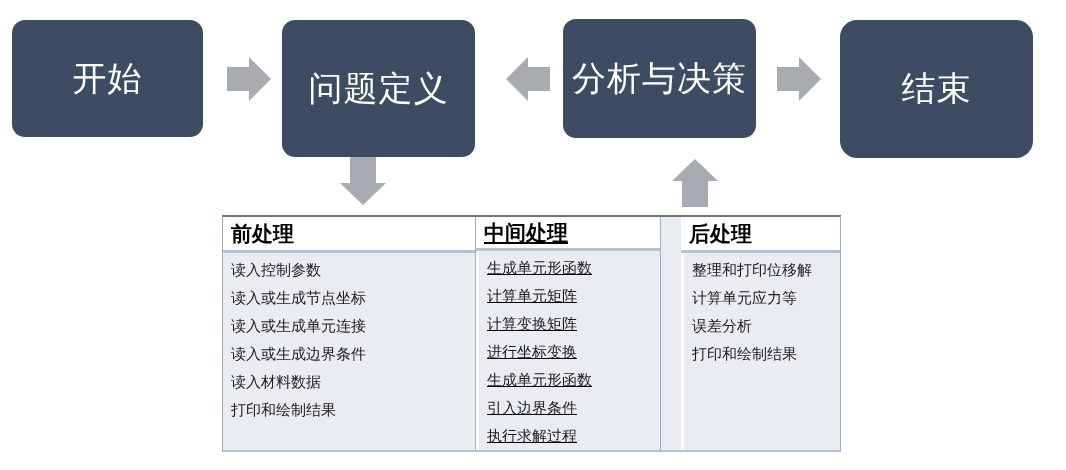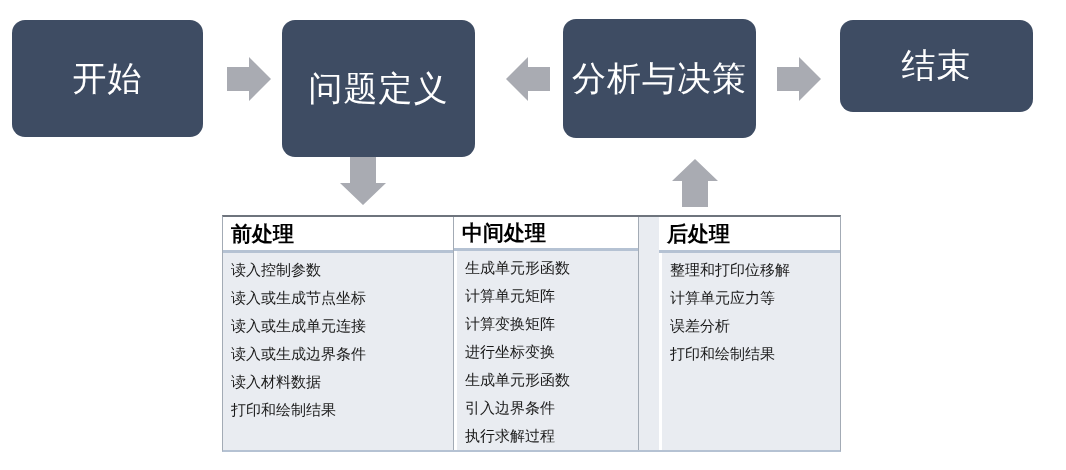--- a/index.html
+++ b/index.html
@@ -33,21 +33,21 @@
     display: flex;
     align-items: center;
     justify-content: center;
     font-size: 34px;
     letter-spacing: 1px;
     white-space: nowrap;
   }
   #node-start            { left: 12px;  top: 20px; width: 191px; height: 117px; }
   #node-problem          { left: 282px; top: 20px; width: 193px; height: 137px; }
   #node-analysis         { left: 563px; top: 19px; width: 193px; height: 119px; }
-  #node-end              { left: 840px; top: 20px; width: 193px; height: 92px; }
+  #node-end              { left: 840px; top: 20px; width: 193px; height: 138px; border-radius: 17px; }
 
   .arrow { position: absolute; }
   .arrow svg { display: block; }
   .arrow polygon { fill: var(--arrow-fill); }
   #arrow-start-to-problem   { left: 227px; top: 57px; }
   #arrow-analysis-to-problem{ left: 506px; top: 57px; }
   #arrow-analysis-to-end    { left: 777px; top: 57px; }
   #arrow-problem-to-table   { left: 340px; top: 157px; }
   #arrow-table-to-analysis  { left: 672px; top: 159px; }
 
@@ -56,22 +56,22 @@
     left: 222px; top: 215px;
     width: 619px; height: 237px;
     display: flex;
     border: 1px solid var(--table-border);
     border-top: 2px solid var(--table-top-border);
     border-bottom: 2px solid var(--header-divider);
     background: var(--table-body-bg);
   }
   .pcol { display: flex; flex-direction: column; }
   .pcol + .pcol { border-left: 1px solid var(--table-border); }
-  .pcol-0 { width: 230px; }
-  .pcol-1 { width: 185px; }
+  .pcol-0 { width: 252px; }
+  .pcol-1 { width: 185px; text-decoration: underline; }
   .pcol-2 { flex: 1; padding-left: 20px; }
 
   .pcol-header {
     height: 36px;
     background: var(--table-header-bg);
     border-bottom: 3px solid var(--header-divider);
     font-weight: bold;
     font-size: 21px;
     color: #000000;
     display: flex;

